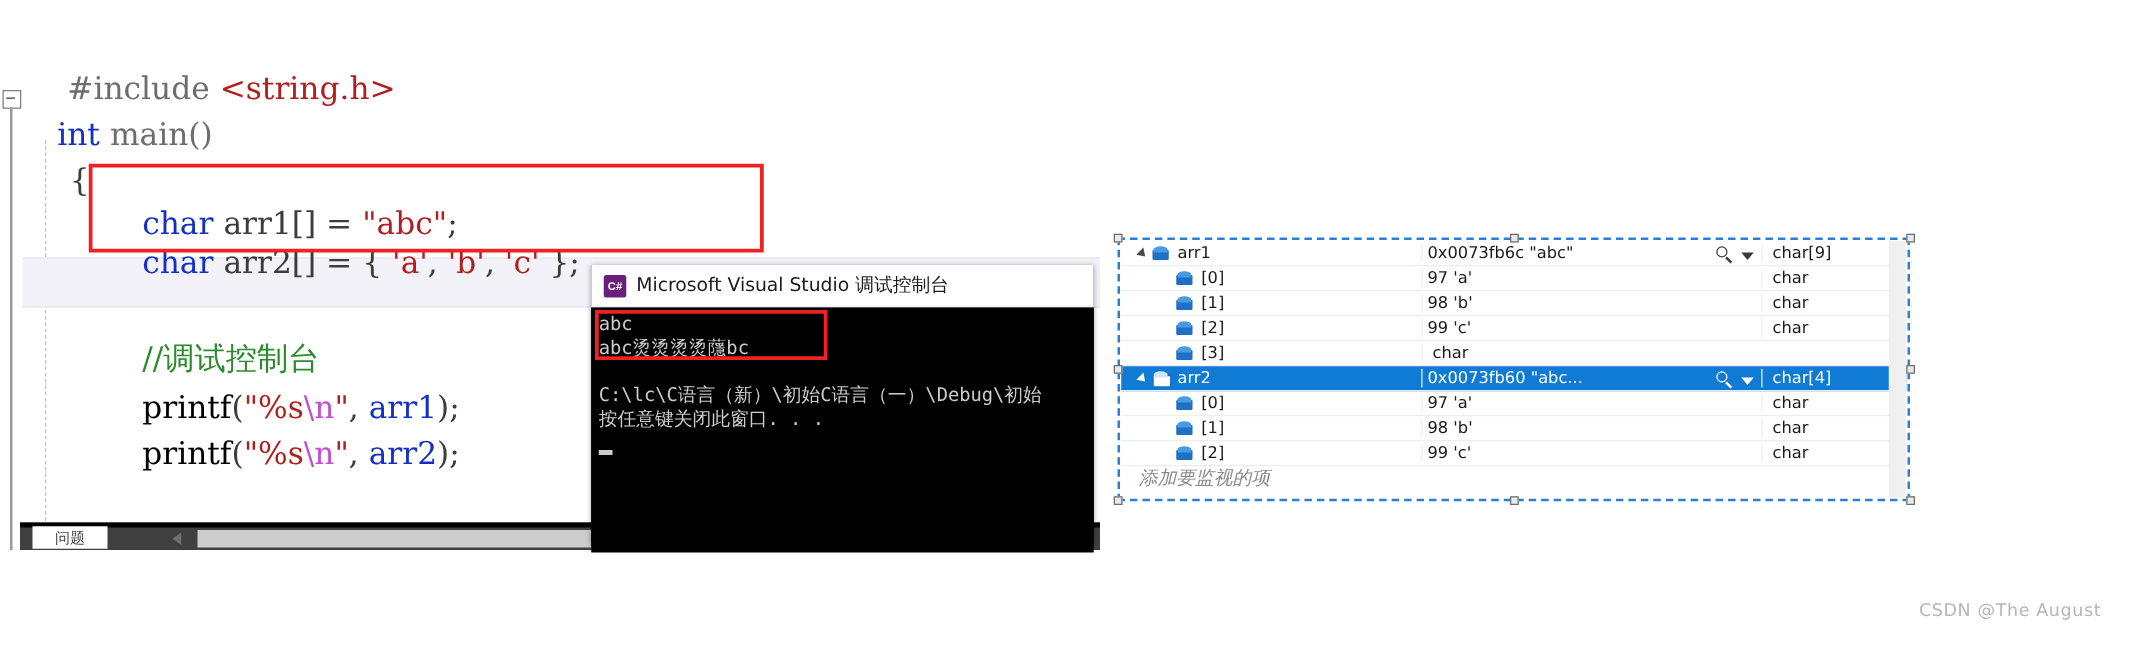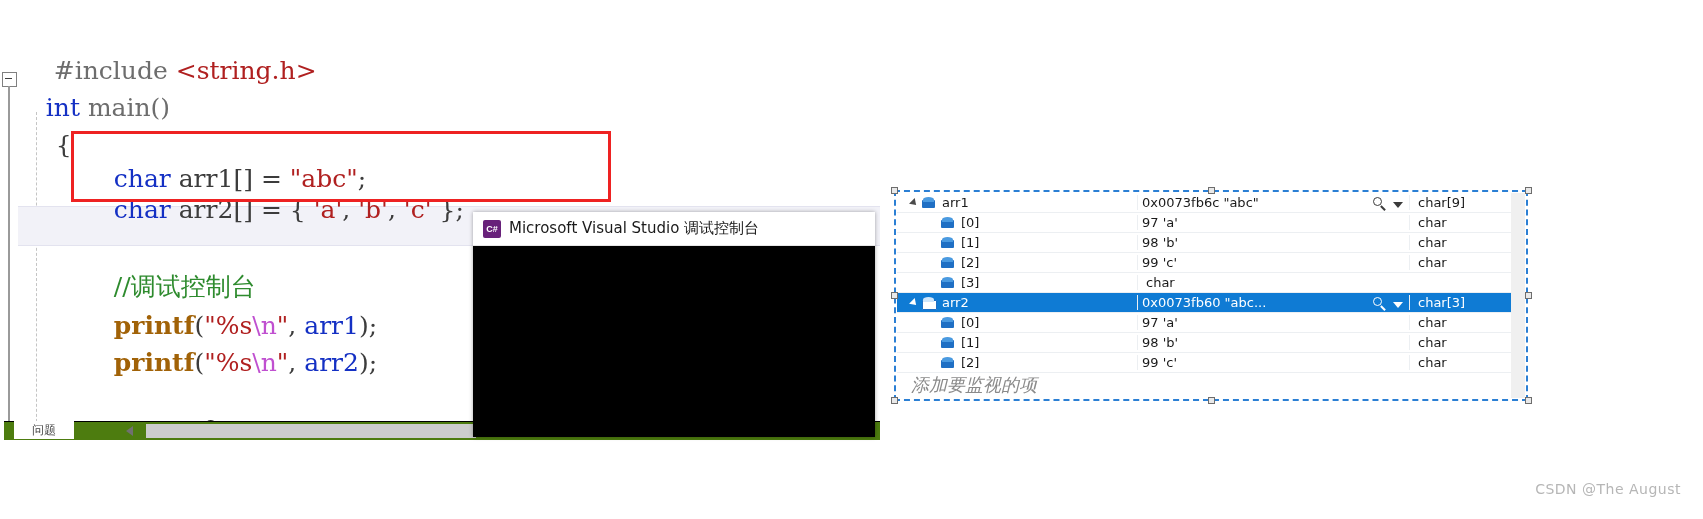--- a/index.html
+++ b/index.html
@@ -45,39 +45,39 @@
     line-height:25px;
     color:#2b2b2b;
   }
   .kw-blue{color:#1430c4;}
   .kw-purple{color:#a020b0;}
   .str-red{color:#b02020;}
   .esc-pink{color:#c050d0;}
   .comment{color:#2e8b2e;}
   .plain{color:#3c3c3c;}
   .gray{color:#6d6d6d;}
-  .fn{color:#a16207;font-weight:bold;}
+  .fn{color:#000000;}
   .num{color:#2b2b2b;}
 
   
   .red-box{
     position:absolute;left:71px;top:131px;width:540px;height:71px;
     border:3px solid #ee2222;box-sizing:border-box;
     pointer-events:none;
   }
   
   .cur-line{
     position:absolute;left:18px;top:206px;width:862px;height:38px;
     background:#f2f2f8;border-top:1px solid #e3e3ef;border-bottom:1px solid #e3e3ef;
   }
 
   
   .hscroll{
-    position:absolute;left:4px;bottom:0;width:880px;height:18px;background:#4d7c0f;
-    border-top:1px solid #000000;
+    position:absolute;left:16px;bottom:0;width:880px;height:18px;background:#404040;
+    border-top:4px solid #000000;
   }
   .hscroll .thumb{
     position:absolute;left:142px;top:2px;width:330px;height:14px;background:#cdcdcd;
   }
   .hscroll .left-tab{
     position:absolute;left:10px;top:-1px;width:60px;height:18px;
     background:#ffffff;color:#444;font-size:12px;line-height:18px;text-align:center;
     font-family:"DejaVu Sans", sans-serif;
   }
   .hscroll .arrow-l{
@@ -184,21 +184,21 @@
   .wrow.selected .magnify .stick{background:#ffffff;}
   .caret{
     position:absolute;right:6px;top:7px;width:0;height:0;
     border-left:5px solid transparent;border-right:5px solid transparent;
     border-top:6px solid #3b3b3b;
   }
   .wrow.selected .caret{border-top-color:#ffffff;}
 
   .addrow{
     height:19px;display:flex;align-items:flex-start;
-    font-family:Liberation Mono, monospace;font-size:18px;color:#8a8a8a;
+    font-family:Liberation Mono, monospace;font-size:15px;color:#8a8a8a;
     font-style:italic;padding-left:14px;
   }
   .wscroll{
     position:absolute;right:0;top:0;width:14px;height:205px;background:#f0f0f0;
   }
 
   
   #watermark{
     position:absolute;right:22px;bottom:22px;
     font-family:"DejaVu Sans", sans-serif;font-size:14px;color:#b6b6b6;
@@ -260,20 +260,26 @@
     <div class="arrow-l"></div>
     <div class="thumb"></div>
   </div>
 </div>
 
 <div id="console">
   <div class="titlebar">
     <div class="app-icon">C#</div>
     <div class="title-text">Microsoft Visual Studio 调试控制台</div>
   </div>
+  <div class="body"><span>abc</span>
+<span>abc烫烫烫烫蘟bc</span>
+
+<span>C:\lc\C语言（新）\初始C语言（一）\Debug\初始</span>
+<span>按任意键关闭此窗口. . .</span>
+<span class="cursor"></span><div class="out-box"></div></div>
 </div>
 
 <div id="watch">
     <div class="wrow">
       <div class="c-name">
         <span class="tri"></span>
         <span class="cube"></span>
         <span>arr1</span>
       </div>
       <div class="c-val"><span>0x0073fb6c "abc"</span><span class="magnify">
@@ -316,21 +322,21 @@
     <div class="wrow selected">
       <div class="c-name">
         <span class="tri"></span>
         <span class="cube hollow"></span>
         <span>arr2</span>
       </div>
       <div class="c-val"><span>0x0073fb60 "abc...</span><span class="magnify">
           <span class="lens"></span>
           <span class="stick"></span>
         </span><span class="caret"></span></div>
-      <div class="c-type"><span>char[3]</span></div>
+      <div class="c-type"><span>char[4]</span></div>
     </div>
     <div class="wrow">
       <div class="c-name indent">
         <span class="cube"></span>
         <span>[0]</span>
       </div>
       <div class="c-val"><span>97 'a'</span></div>
       <div class="c-type"><span>char</span></div>
     </div>
     <div class="wrow">

